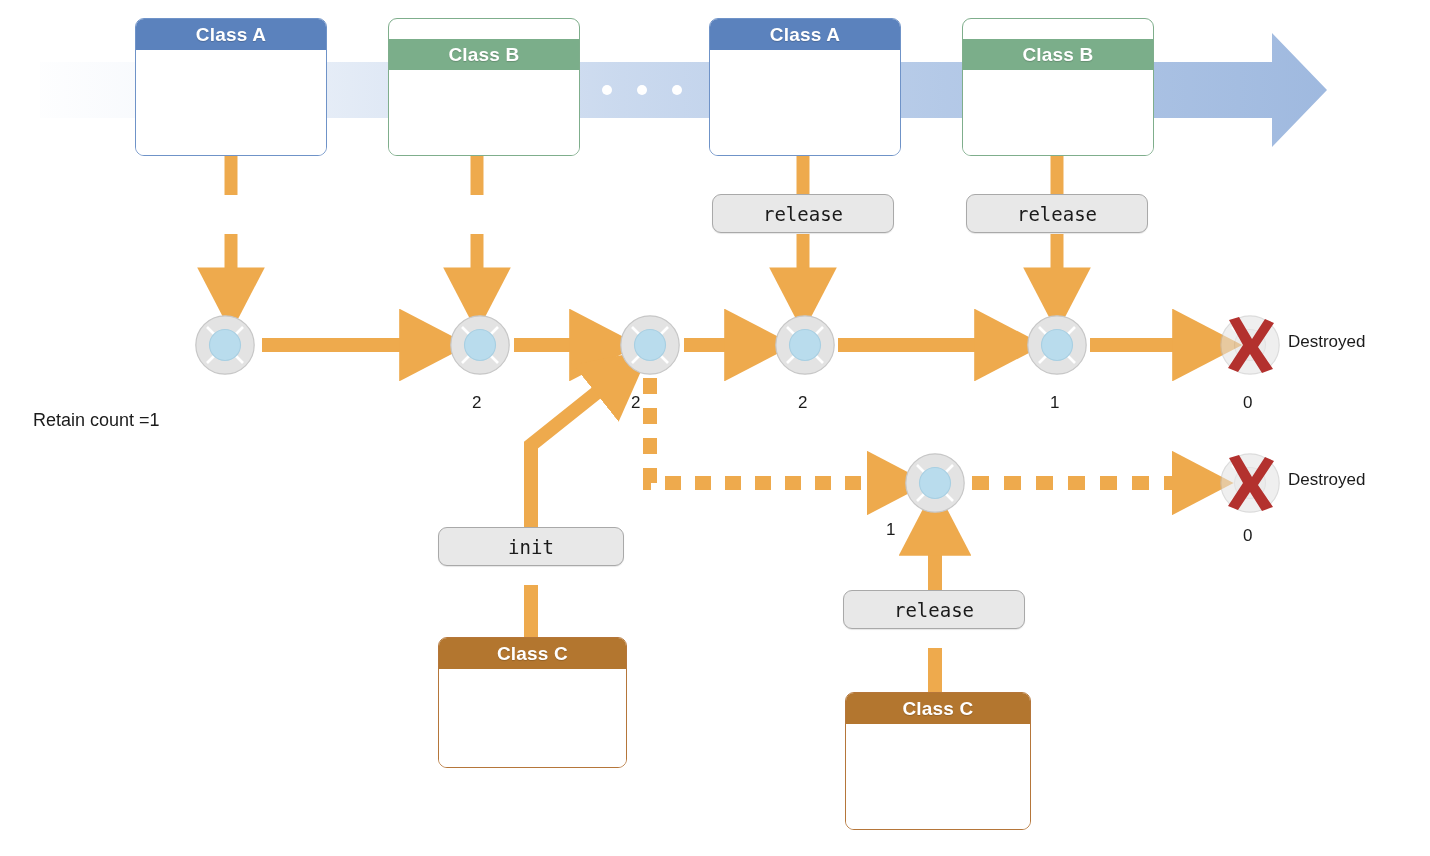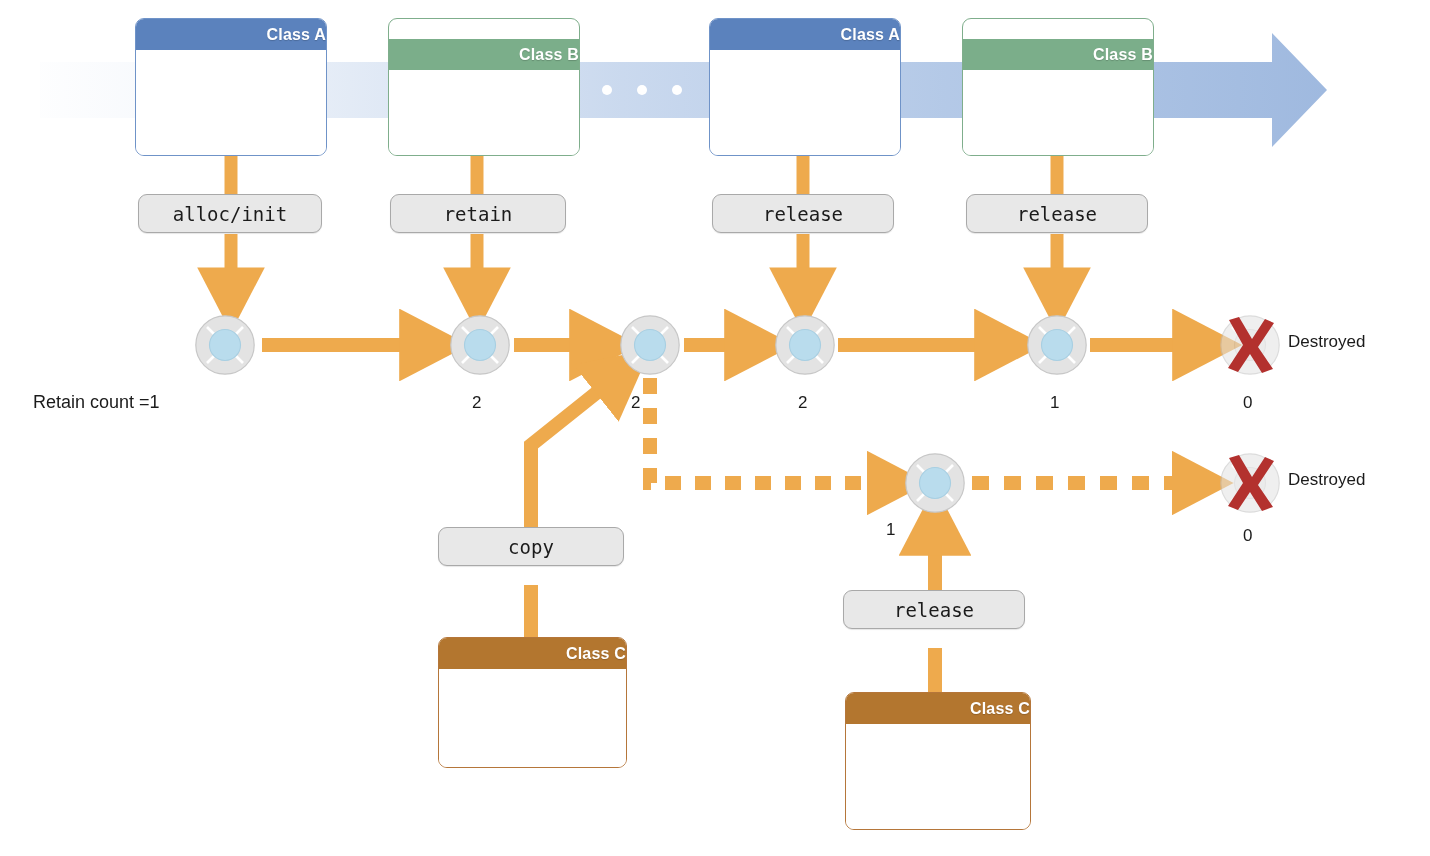--- a/index.html
+++ b/index.html
@@ -14,24 +14,24 @@
   
   .class-box{
     position:absolute;
     box-sizing:border-box;
     border-radius:9px;
     background:#ffffff;
     overflow:hidden;
   }
   .class-box .hdr{
     height:31px;line-height:31px;
-    text-align:right;
+    text-align:center;
     color:#ffffff;
     font-weight:bold;
-    font-size:16px;
+    font-size:19px;
     letter-spacing:.2px;
     text-shadow:0 1px 1px rgba(0,0,0,.18);
   }
   .class-box .body{background:#ffffff;height:calc(100% - 31px);}
 
   .cb-blue   {border:1.6px solid #6f93c8;}
   .cb-blue   .hdr{background:#5b82bd;}
   .cb-green  {border:1.6px solid #7fae8c;}
   .cb-green  .hdr{background:#7bae8a;margin-top:20px;}
   .cb-brown  {border:1.8px solid #b5763a;}
@@ -153,26 +153,20 @@
   <div class="class-box cb-blue" style="left:709px;top:18px;width:192px;height:138px;">
     <div class="hdr">Class A</div>
     <div class="body"></div>
   </div>
 
   <div class="class-box cb-green" style="left:962px;top:18px;width:192px;height:138px;">
     <div class="hdr">Class B</div>
     <div class="body"></div>
   </div>
 
-  <div class="pill" style="left:138px;top:194px;width:184px;">
-    <span>alloc/init</span>
-  </div>
-  <div class="pill" style="left:390px;top:194px;width:176px;">
-    <span>retain</span>
-  </div>
   <div class="pill" style="left:712px;top:194px;width:182px;">
     <span>release</span>
   </div>
   <div class="pill" style="left:966px;top:194px;width:182px;">
     <span>release</span>
   </div>
 
   <div class="ring" style="left:194px;top:314px;">
     <svg width="62" height="62" viewBox="0 0 62 62" xmlns="http://www.w3.org/2000/svg">
       <circle cx="31" cy="31" r="29.2" fill="#e3e3e3" stroke="#c7c7c7" stroke-width="1.2"></circle>
@@ -245,21 +239,21 @@
             <line x1="49" y1="49" x2="38" y2="38"></line>
         </g>
         <circle cx="31" cy="31" r="15.5" fill="#dcdcdc" stroke="#cccccc" stroke-width="1.1"></circle>
       </g>
       <g fill="#b3312e">
         <path d="M10,6 L20,3 L33,25 L46,5 L55,9 L39,33 L54,55 L43,59 L31,40 L19,58 L9,54 L24,31 Z"></path>
       </g>
     </svg>
   </div>
 
-  <div class="lbl lbl-retain" style="left:33px;top:392px;">
+  <div class="lbl lbl-retain" style="left:33px;top:410px;">
     <span>Retain count =</span><span>1</span>
   </div>
   <div class="lbl lbl-count" style="left:472px;top:393px;">2</div>
   <div class="lbl lbl-count" style="left:631px;top:393px;">2</div>
   <div class="lbl lbl-count" style="left:798px;top:393px;">2</div>
   <div class="lbl lbl-count" style="left:1050px;top:393px;">1</div>
   <div class="lbl lbl-count" style="left:1243px;top:393px;">0</div>
   <div class="lbl lbl-destroyed" style="left:1288px;top:332px;">Destroyed</div>
 
   <div class="ring" style="left:904px;top:452px;">
@@ -291,21 +285,21 @@
         <path d="M10,6 L20,3 L33,25 L46,5 L55,9 L39,33 L54,55 L43,59 L31,40 L19,58 L9,54 L24,31 Z"></path>
       </g>
     </svg>
   </div>
 
   <div class="lbl lbl-count" style="left:886px;top:520px;">1</div>
   <div class="lbl lbl-count" style="left:1243px;top:526px;">0</div>
   <div class="lbl lbl-destroyed" style="left:1288px;top:470px;">Destroyed</div>
 
   <div class="pill" style="left:438px;top:527px;width:186px;">
-    <span>copy</span>
+    <span>init</span>
   </div>
   <div class="class-box cb-brown" style="left:438px;top:637px;width:189px;height:131px;">
     <div class="hdr">Class C</div>
     <div class="body"></div>
   </div>
 
   <div class="pill" style="left:843px;top:590px;width:182px;">
     <span>release</span>
   </div>
   <div class="class-box cb-brown" style="left:845px;top:692px;width:186px;height:138px;">

